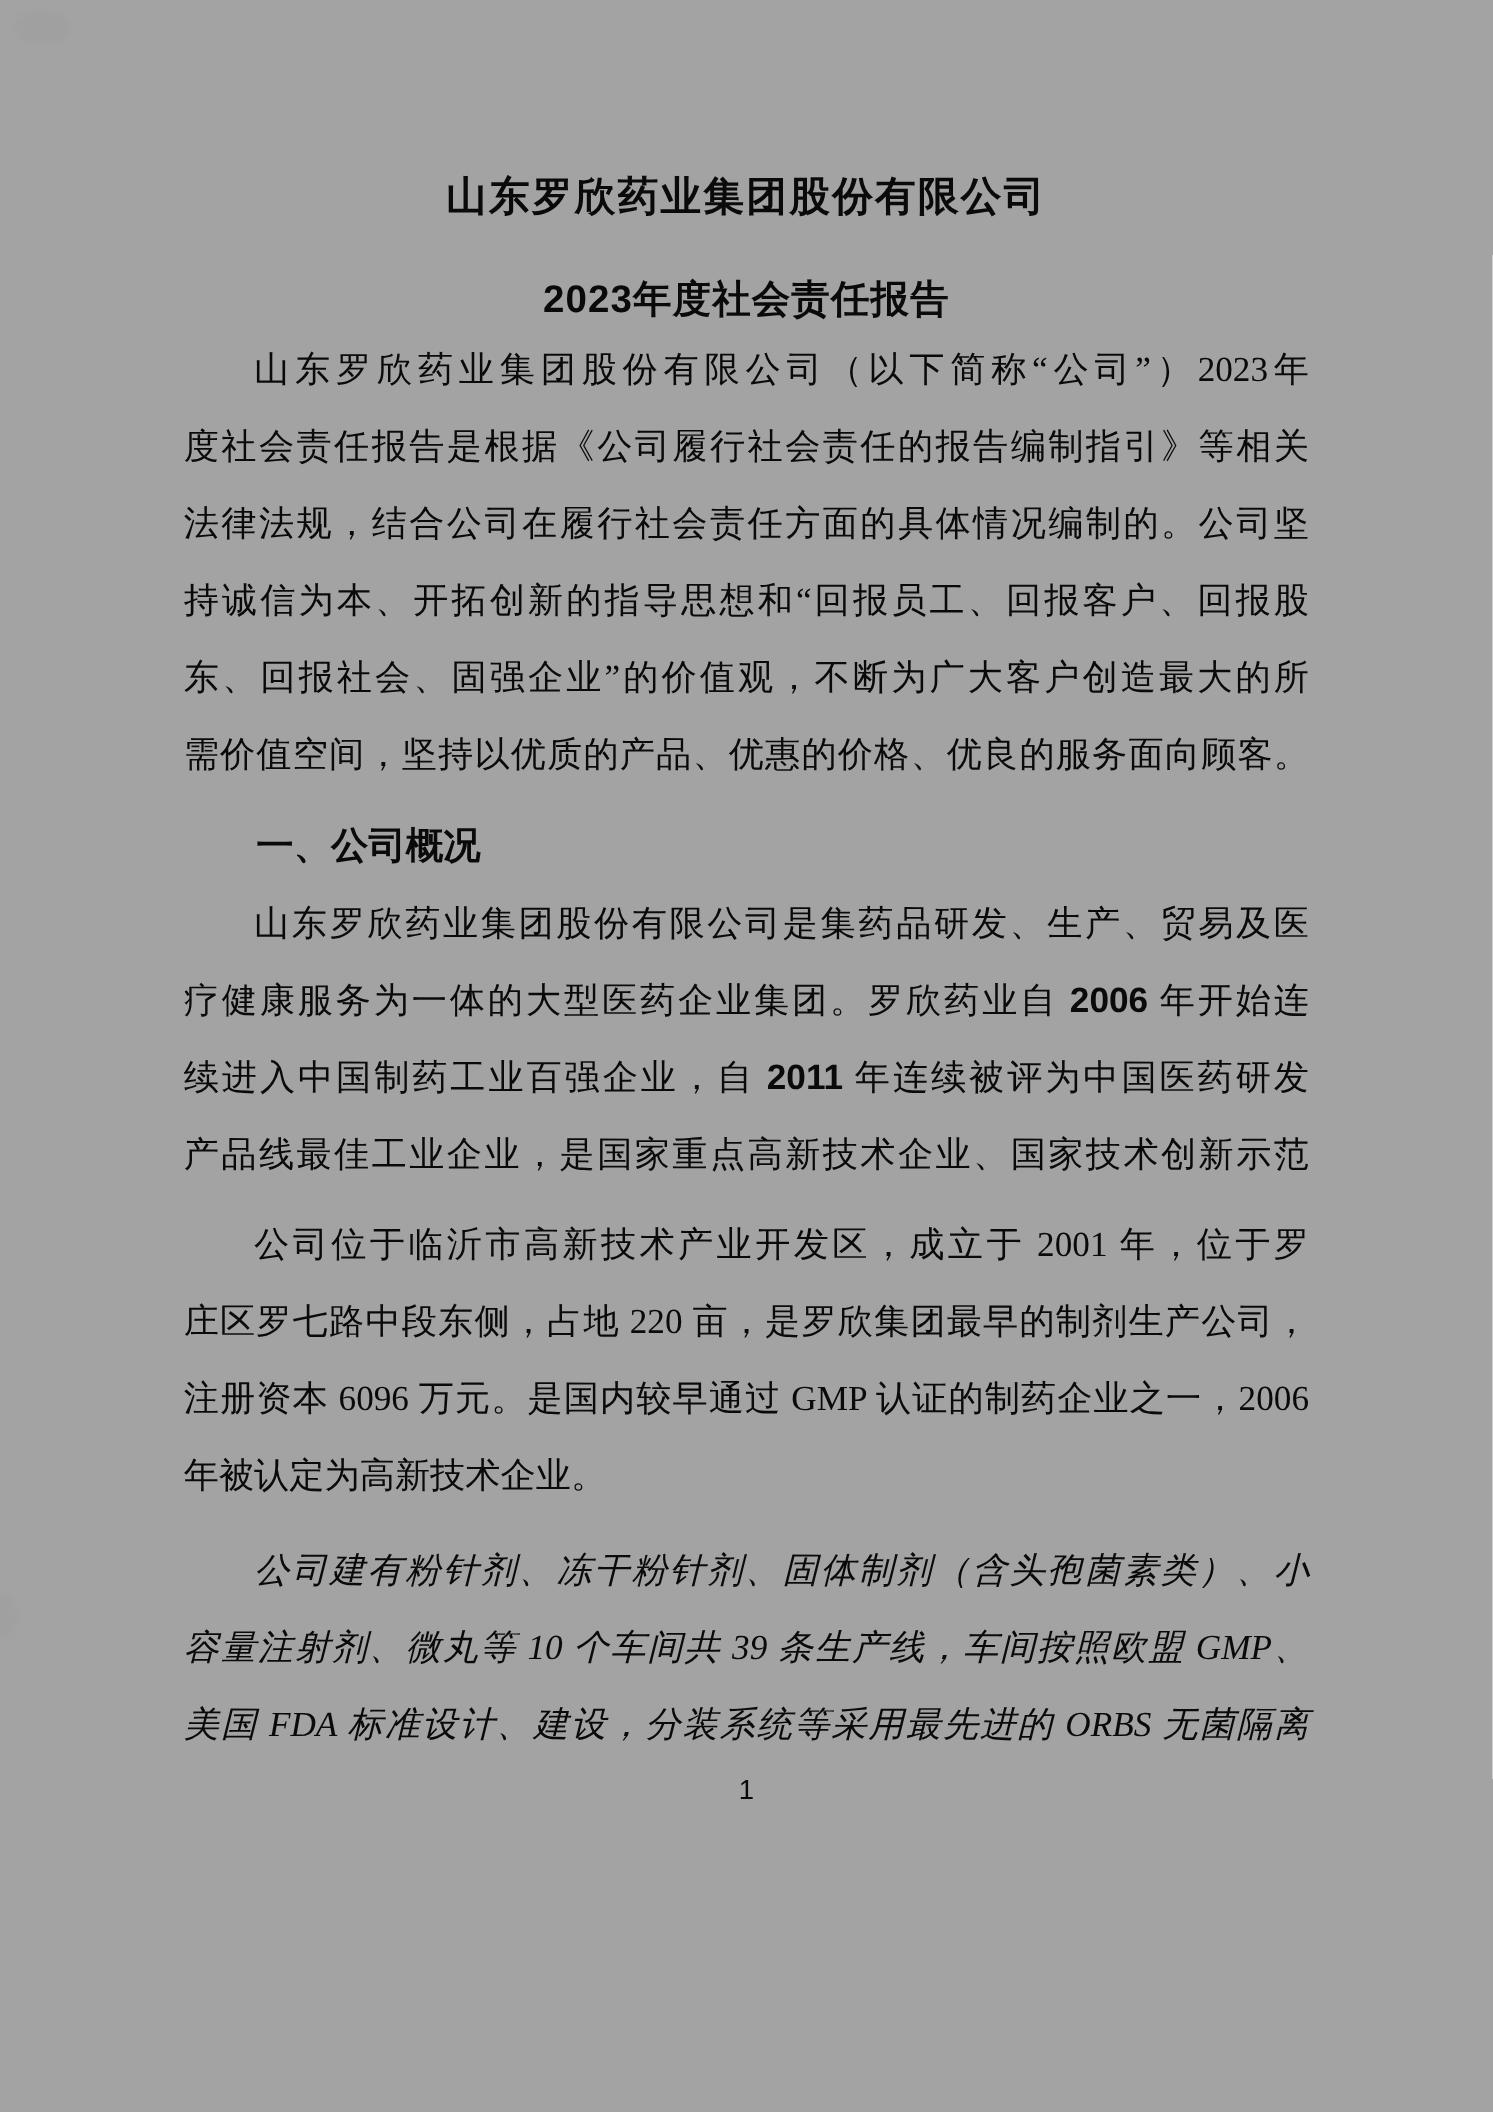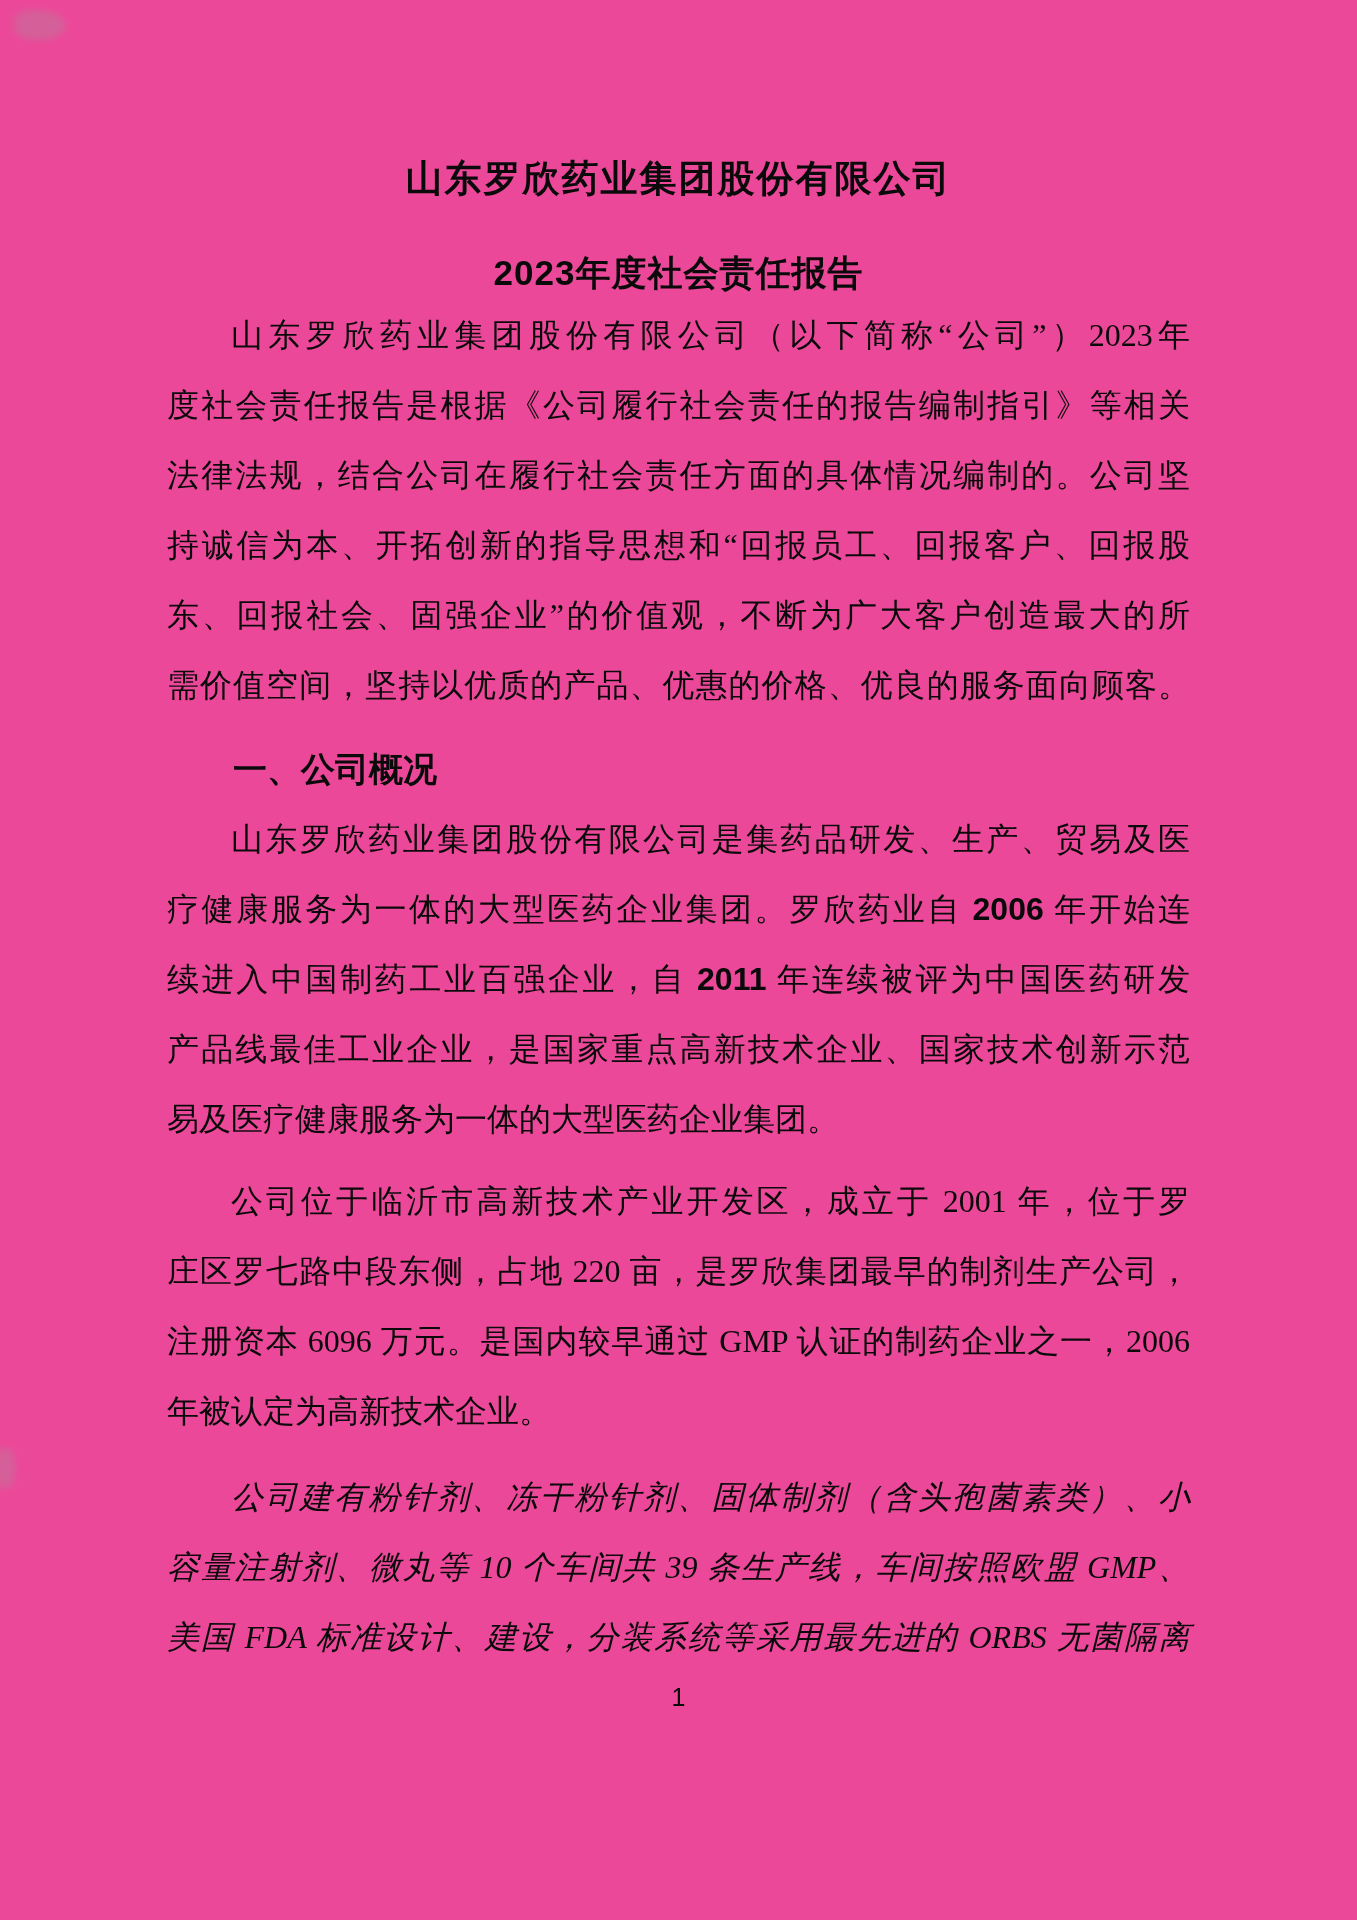--- a/index.html
+++ b/index.html
@@ -1,20 +1,20 @@
 <!DOCTYPE html>
 <html><head>
 <meta charset="utf-8">
 <style>
   html, body { margin: 0; padding: 0; background: #ffffff; }
   .page {
     position: relative;
     width: 1357px;
     height: 1920px;
-    background: #ec4899;
+    background: #a3a3a3;
     overflow: hidden;
     color: #0a0a0a;
   }
   .content { padding: 0 167px; }
 
   .title {
     margin-top: 155px;
     font-family: "Liberation Sans", sans-serif;
     font-weight: 700;
     font-size: 37px;
@@ -102,21 +102,20 @@
         <div class="line"><span>需价值空间，坚持以优质的产品、优惠的价格、优良的服务面向顾客。</span></div>
       </div>
 
     <div class="heading">一、公司概况</div>
 
     <div class="para para-overview">
         <div class="line"><span>山东罗欣药业集团股份有限公司是集药品研发、生产、贸易及医</span></div>
         <div class="line"><span>疗健康服务为一体的大型医药企业集团。罗欣药业自 </span><span class="num-bold">2006</span><span> 年开始连</span></div>
         <div class="line"><span>续进入中国制药工业百强企业，自 </span><span class="num-bold">2011</span><span> 年连续被评为中国医药研发</span></div>
         <div class="line"><span>产品线最佳工业企业，是国家重点高新技术企业、国家技术创新示范</span></div>
-        <div class="line short"><span>易及医疗健康服务为一体的大型医药企业集团。</span></div>
       </div>
 
     <div class="para para-location">
         <div class="line"><span>公司位于临沂市高新技术产业开发区，成立于 2001 年，位于罗</span></div>
         <div class="line"><span>庄区罗七路中段东侧，占地 220 亩，是罗欣集团最早的制剂生产公司，</span></div>
         <div class="line"><span>注册资本 6096 万元。是国内较早通过 GMP 认证的制药企业之一，2006</span></div>
         <div class="line short"><span>年被认定为高新技术企业。</span></div>
       </div>
 
     <div class="para para-facilities">

